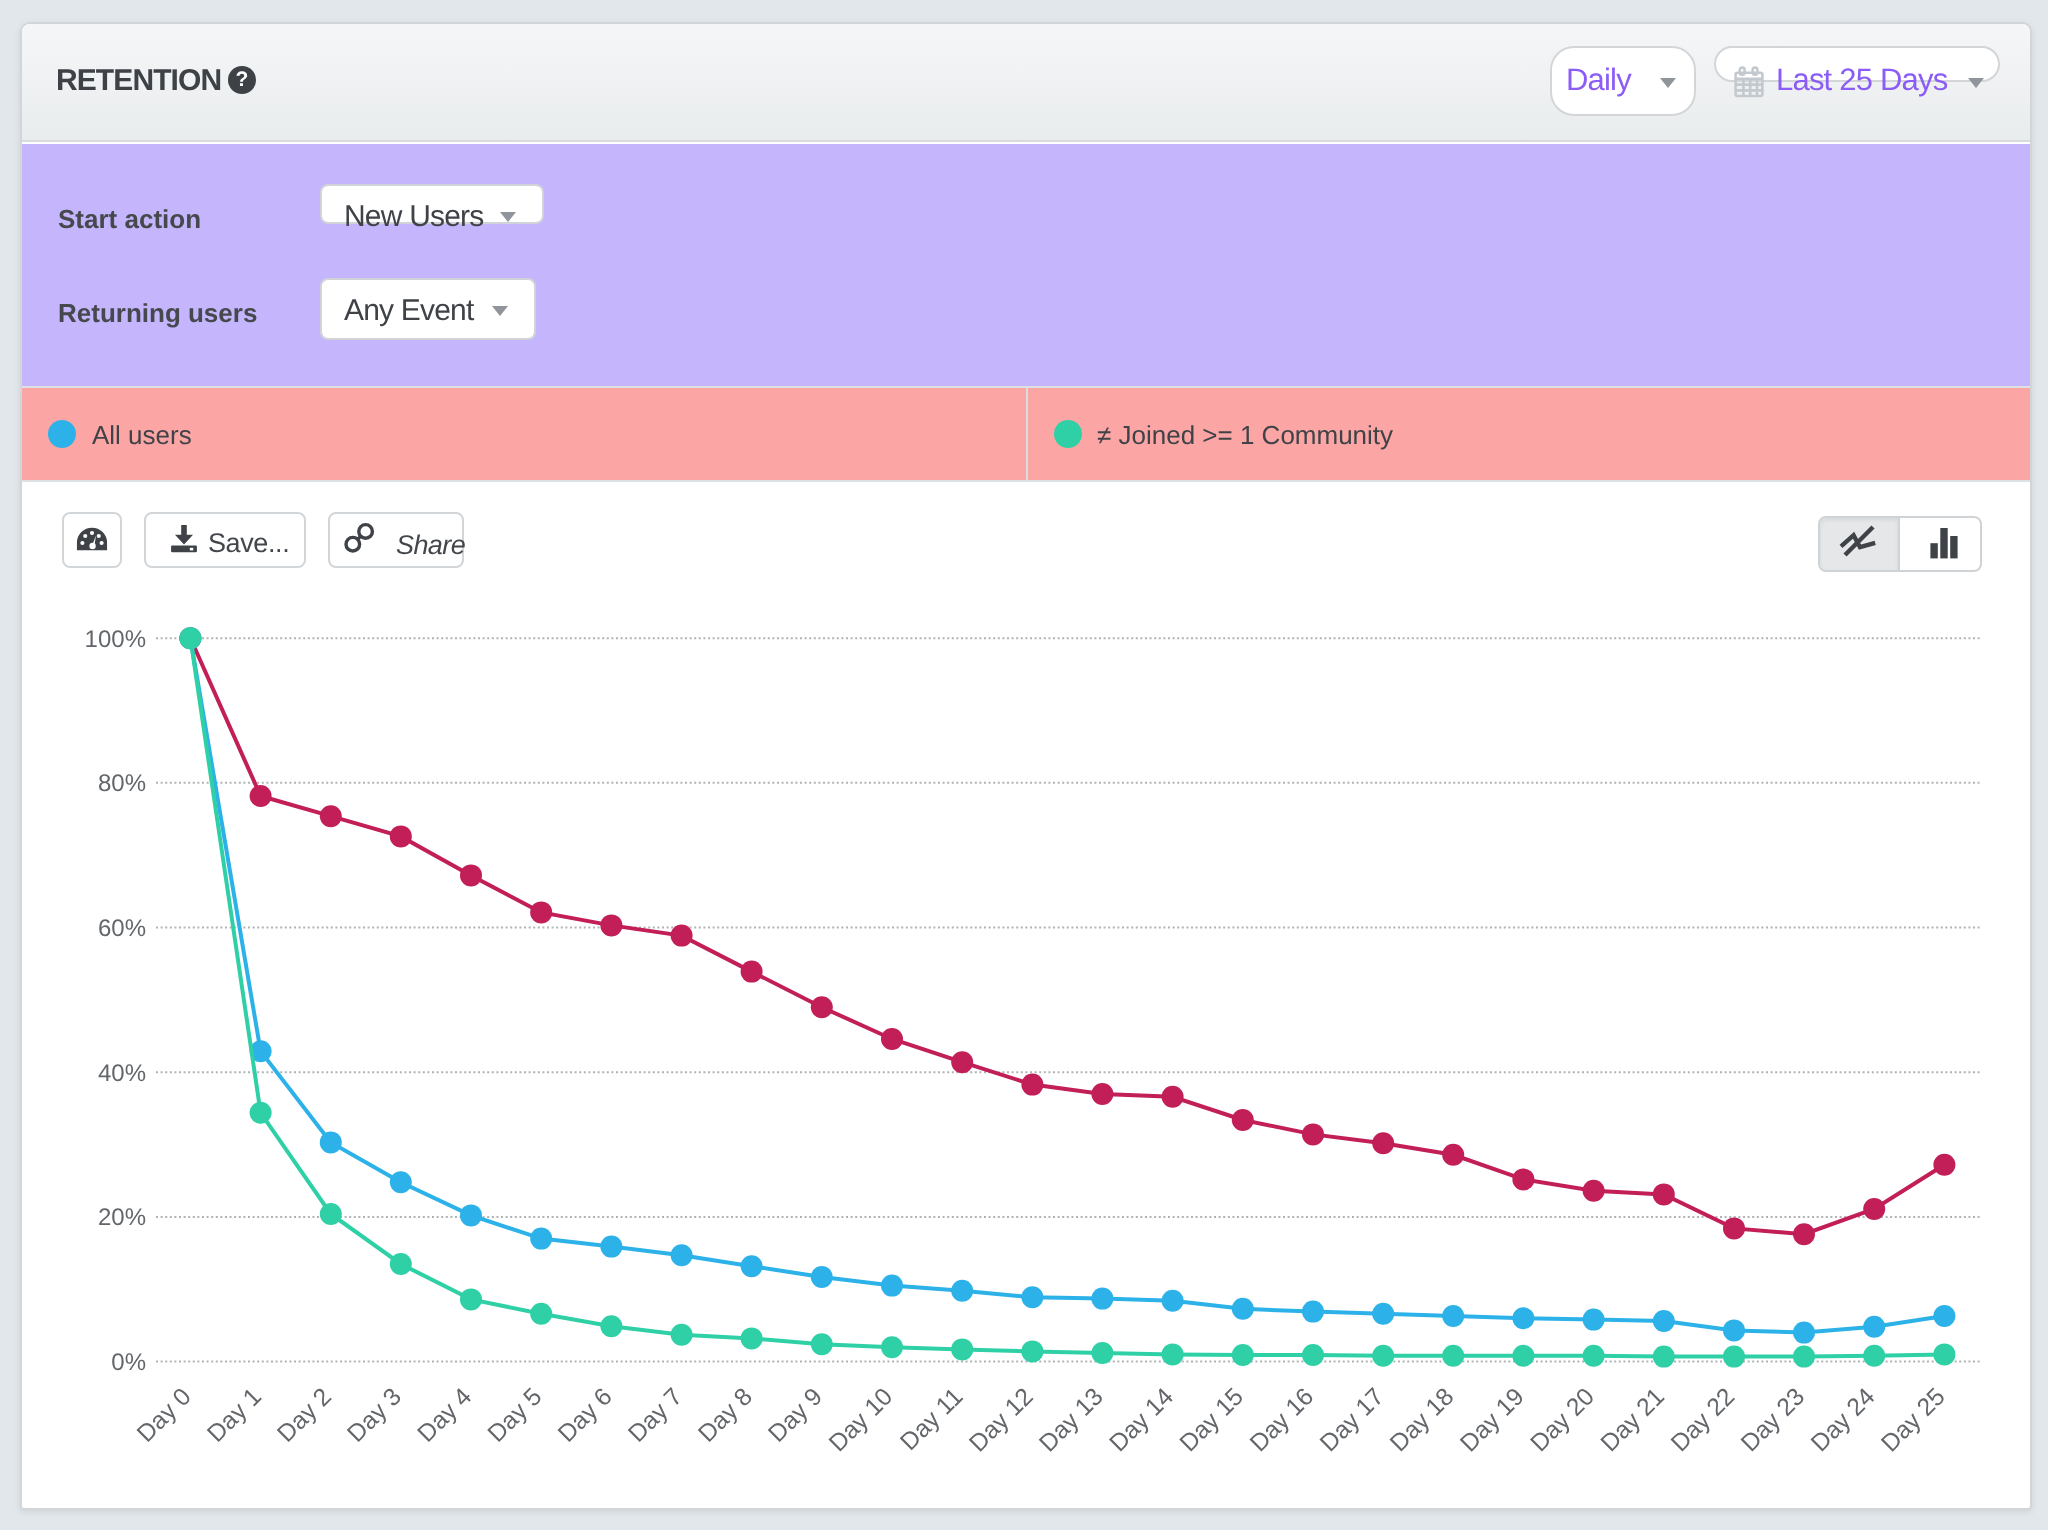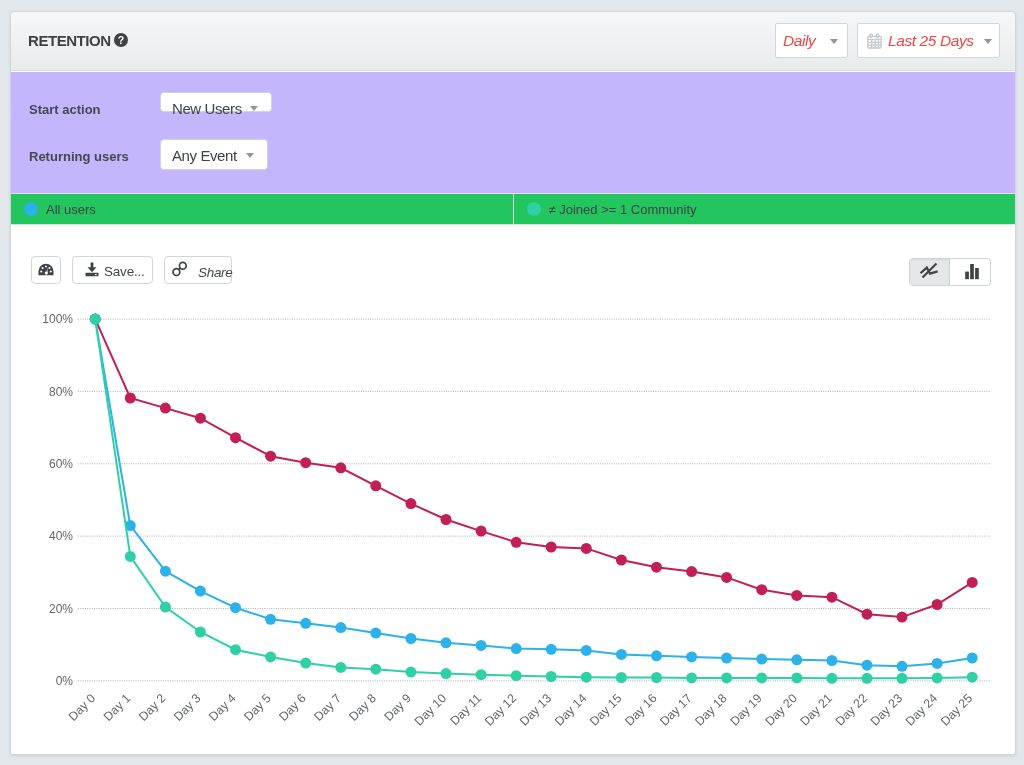--- a/index.html
+++ b/index.html
@@ -1,44 +1,44 @@
 <!DOCTYPE html>
 <html><head>
 <meta charset="utf-8">
 <style>
 * { margin:0; padding:0; box-sizing:border-box; }
 html,body { width:1024px; height:765px; background:#e2e7eb; font-family:"Liberation Sans", sans-serif; overflow:hidden; }
 .card { position:absolute; left:10px; top:11px; width:1006px; height:744px; background:#fff; border:1px solid #d2d6d9; border-radius:5px 5px 2px 2px; overflow:hidden; box-shadow:0 1px 3px rgba(60,70,80,0.12); }
 .hd { position:absolute; left:0; top:0; width:100%; height:59px; background:linear-gradient(#f5f6f8,#e9eced); border-bottom:1px solid #d8dbde; }
 .title { position:absolute; left:17px; top:20px; font-size:15px; font-weight:bold; letter-spacing:-0.45px; color:#3e4246; }
 .qmark { position:absolute; left:103px; top:21px; width:14px; height:14px; border-radius:50%; background:#3e4246; color:#fff; font-size:10.5px; font-weight:bold; text-align:center; line-height:14px; }
-.btn { position:absolute; background:#fff; border:1px solid #d2d6d9; border-radius:2px; color:#ef4444;font-style:italic; }
+.btn { position:absolute; background:#fff; border:1px solid #d2d6d9; border-radius:12px; color:#8b5cf6; }
 .caret { display:inline-block; width:0; height:0; border-left:4.8px solid transparent; border-right:4.8px solid transparent; border-top:5.5px solid #8f959a; vertical-align:middle; }
 .ctrl { position:absolute; left:0; top:60px; width:100%; height:121px; background:#c4b5fd; }
 .lbl { position:absolute; font-size:13px; font-weight:bold; color:#45494d; }
 .dd { position:absolute; background:#fff; border:1px solid #d0d4d8; border-radius:4px; font-size:15px; letter-spacing:-0.4px; color:#3f4347; }
-.legend { position:absolute; left:0; top:181px; width:100%; height:32px; background:#22c55e; border-top:1px solid #dde1e4; border-bottom:1px solid #dde1e4; display:flex; }
+.legend { position:absolute; left:0; top:181px; width:100%; height:48px; background:#fca5a5; border-top:1px solid #dde1e4; border-bottom:1px solid #dde1e4; display:flex; }
 .lcell { flex:1; display:flex; align-items:center; border-right:1px solid #d9dde0; font-size:13px; color:#3f4347; }
 .lcell:last-child { border-right:none; }
 .dot { width:14px; height:14px; border-radius:50%; margin-right:8px; flex:0 0 auto; }
 .tbtn { position:absolute; background:#fff; border:1px solid #d2d6d9; border-radius:4px; color:#43474b; font-size:13.5px; }
 .toggle { position:absolute; right:24px; top:246px; width:82px; height:28px; border:1px solid #cfd3d6; border-radius:4px; background:#fff; }
 .tseg { position:absolute; top:0; width:50%; height:100%; }
 </style>
 </head>
 <body>
 <div class="card">
   <div class="hd">
     <div class="title">RETENTION</div>
     <div class="qmark">?</div>
     <div class="btn" style="left:764px; top:11px; width:73px; height:35px;">
       <span style="position:absolute; left:7px; top:8px; font-size:15.5px; letter-spacing:-0.4px;">Daily</span>
       <span class="caret" style="position:absolute; right:9px; top:15px;"></span>
     </div>
-    <div class="btn" style="left:846px; top:11px; width:143px; height:35px;">
+    <div class="btn" style="left:846px; top:11px; width:143px; height:18px;">
       <svg style="position:absolute; left:9px; top:8.5px;" width="15" height="16" viewBox="0 0 15 16">
         <g stroke="#c3c9ce" fill="none" stroke-width="1.3">
           <rect x="0.8" y="3.4" width="13.4" height="11.6" rx="1"></rect>
           <path d="M0.8 6.4 H14.2"></path>
           <path d="M4.7 6.4 V15"></path>
             <path d="M8.1 6.4 V15"></path>
             <path d="M11.5 6.4 V15"></path>
           <path d="M0.8 9.3 H14.2"></path>
             <path d="M0.8 12.2 H14.2"></path>
           <rect x="2.9" y="0.8" width="2.4" height="3.6" rx="1.1"></rect>

